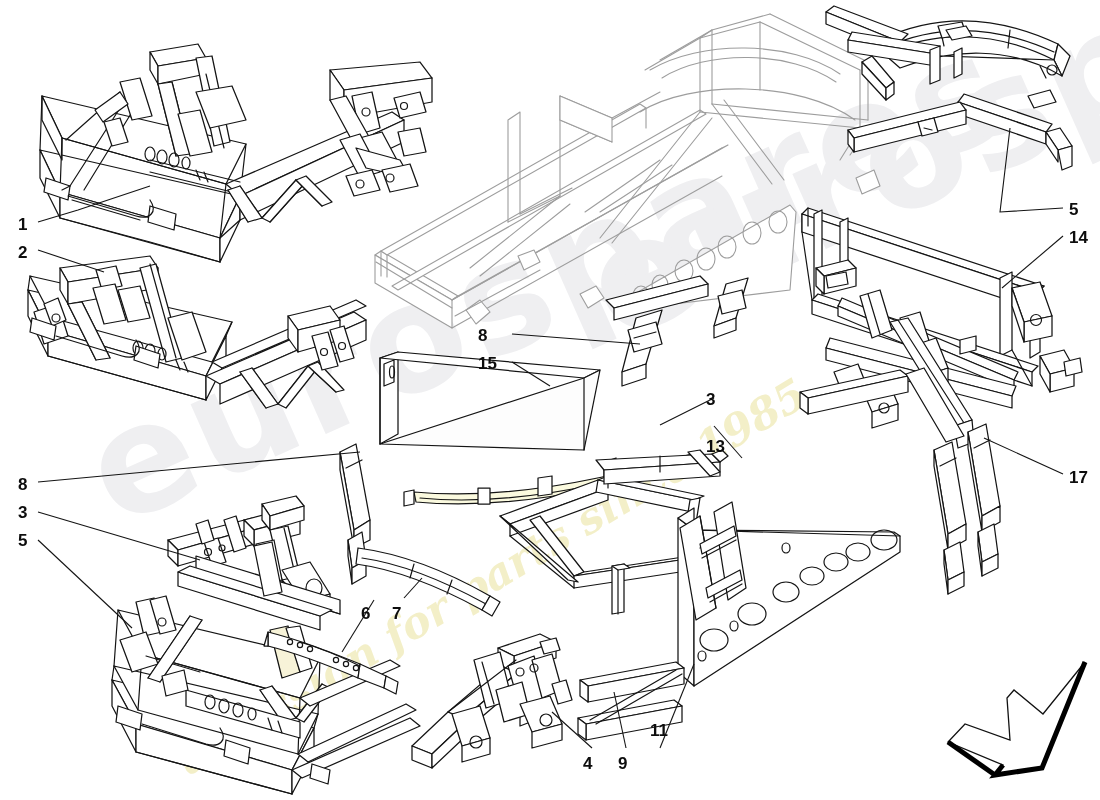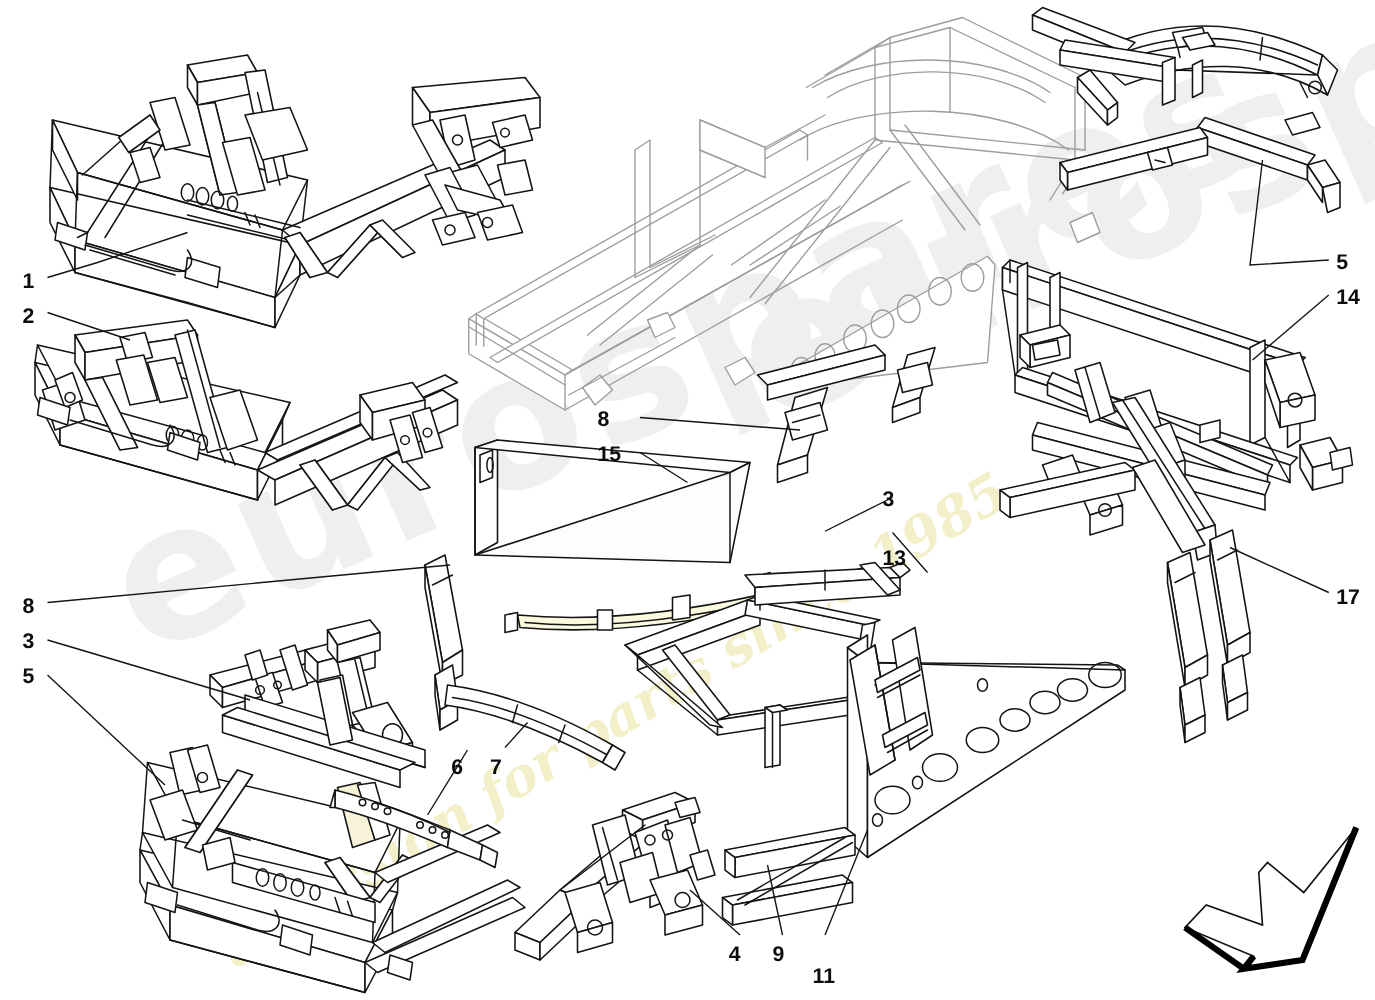--- a/index.html
+++ b/index.html
@@ -630,21 +630,21 @@
   <div class="callout" style="left:18px;top:216px;">1</div>
   <div class="callout" style="left:18px;top:244px;">2</div>
   <div class="callout" style="left:18px;top:504px;">3</div>
   <div class="callout" style="left:583px;top:755px;">4</div>
   <div class="callout" style="left:18px;top:532px;">5</div>
   <div class="callout" style="left:361px;top:605px;">6</div>
   <div class="callout" style="left:392px;top:605px;">7</div>
   <div class="callout" style="left:18px;top:476px;">8</div>
   <div class="callout" style="left:618px;top:755px;">9</div>
   <div class="callout" style="left:478px;top:355px;">15</div>
-  <div class="callout" style="left:650px;top:772px;">11</div>
+  <div class="callout" style="left:650px;top:722px;">11</div>
   <div class="callout" style="left:706px;top:391px;">3</div>
   <div class="callout" style="left:706px;top:438px;">13</div>
   <div class="callout" style="left:1069px;top:229px;">14</div>
   <div class="callout" style="left:1069px;top:201px;">5</div>
   <div class="callout" style="left:478px;top:327px;">8</div>
   <div class="callout" style="left:1069px;top:469px;">17</div>
 
 </div>
 
 </body></html>

